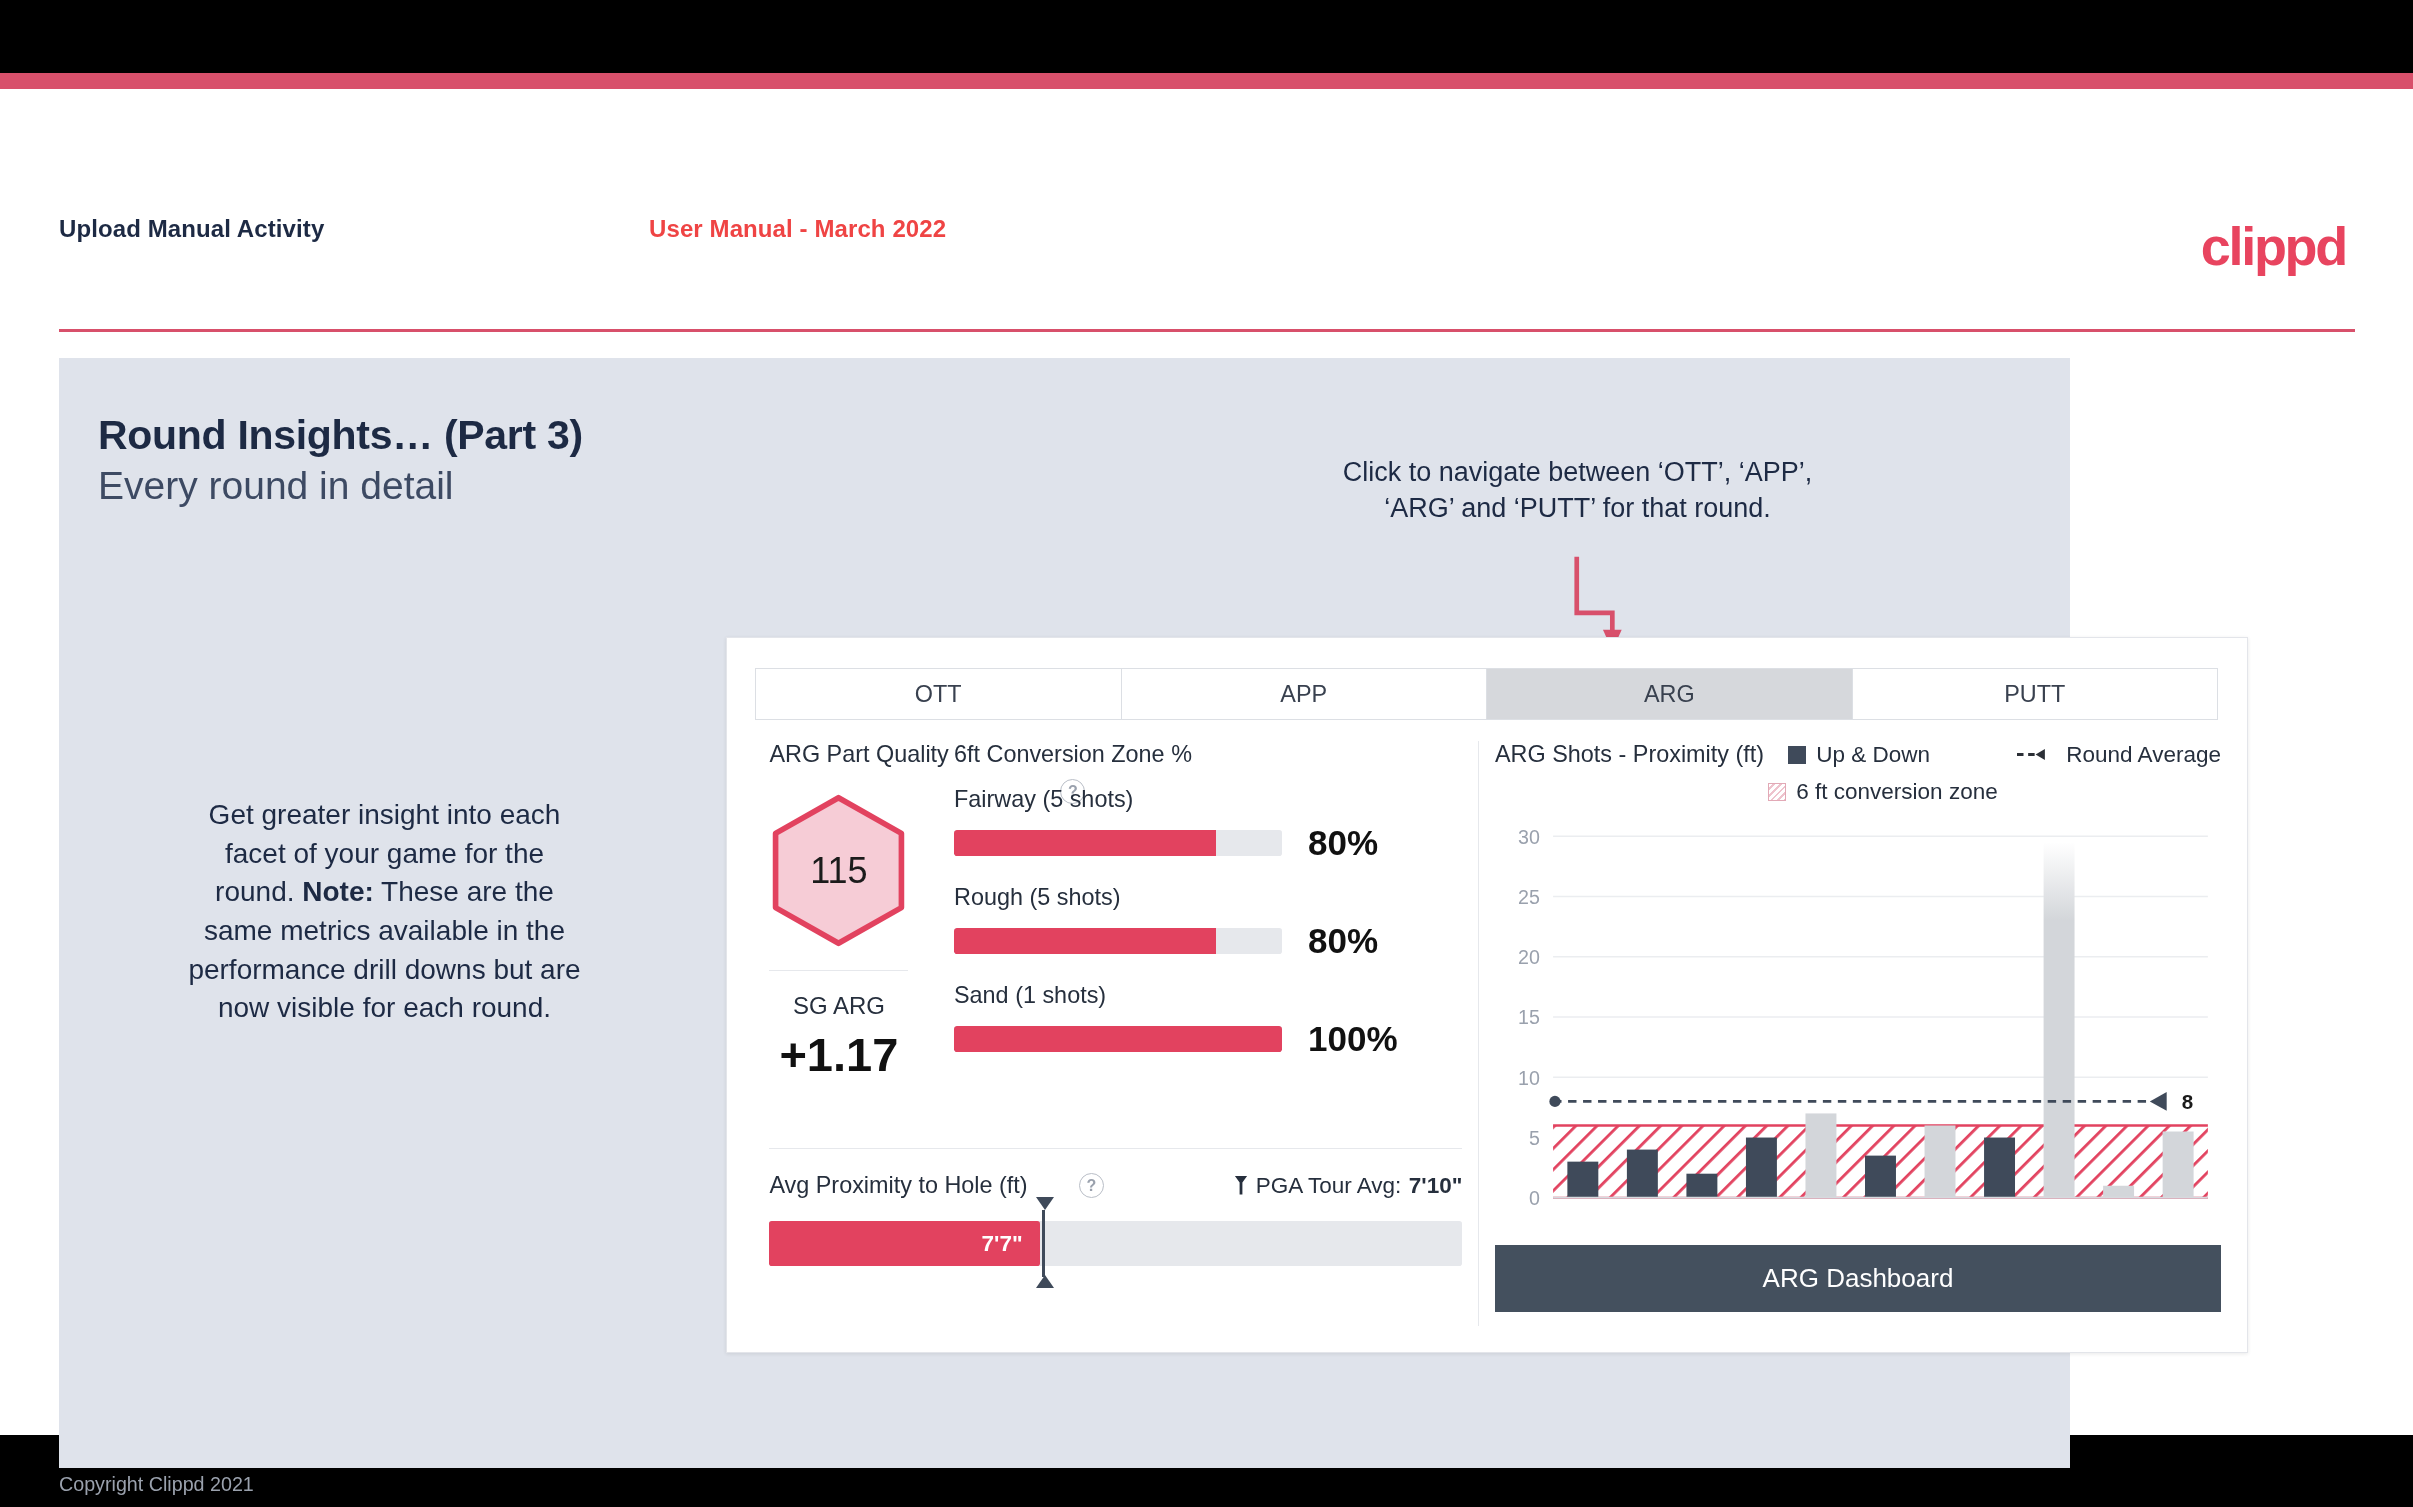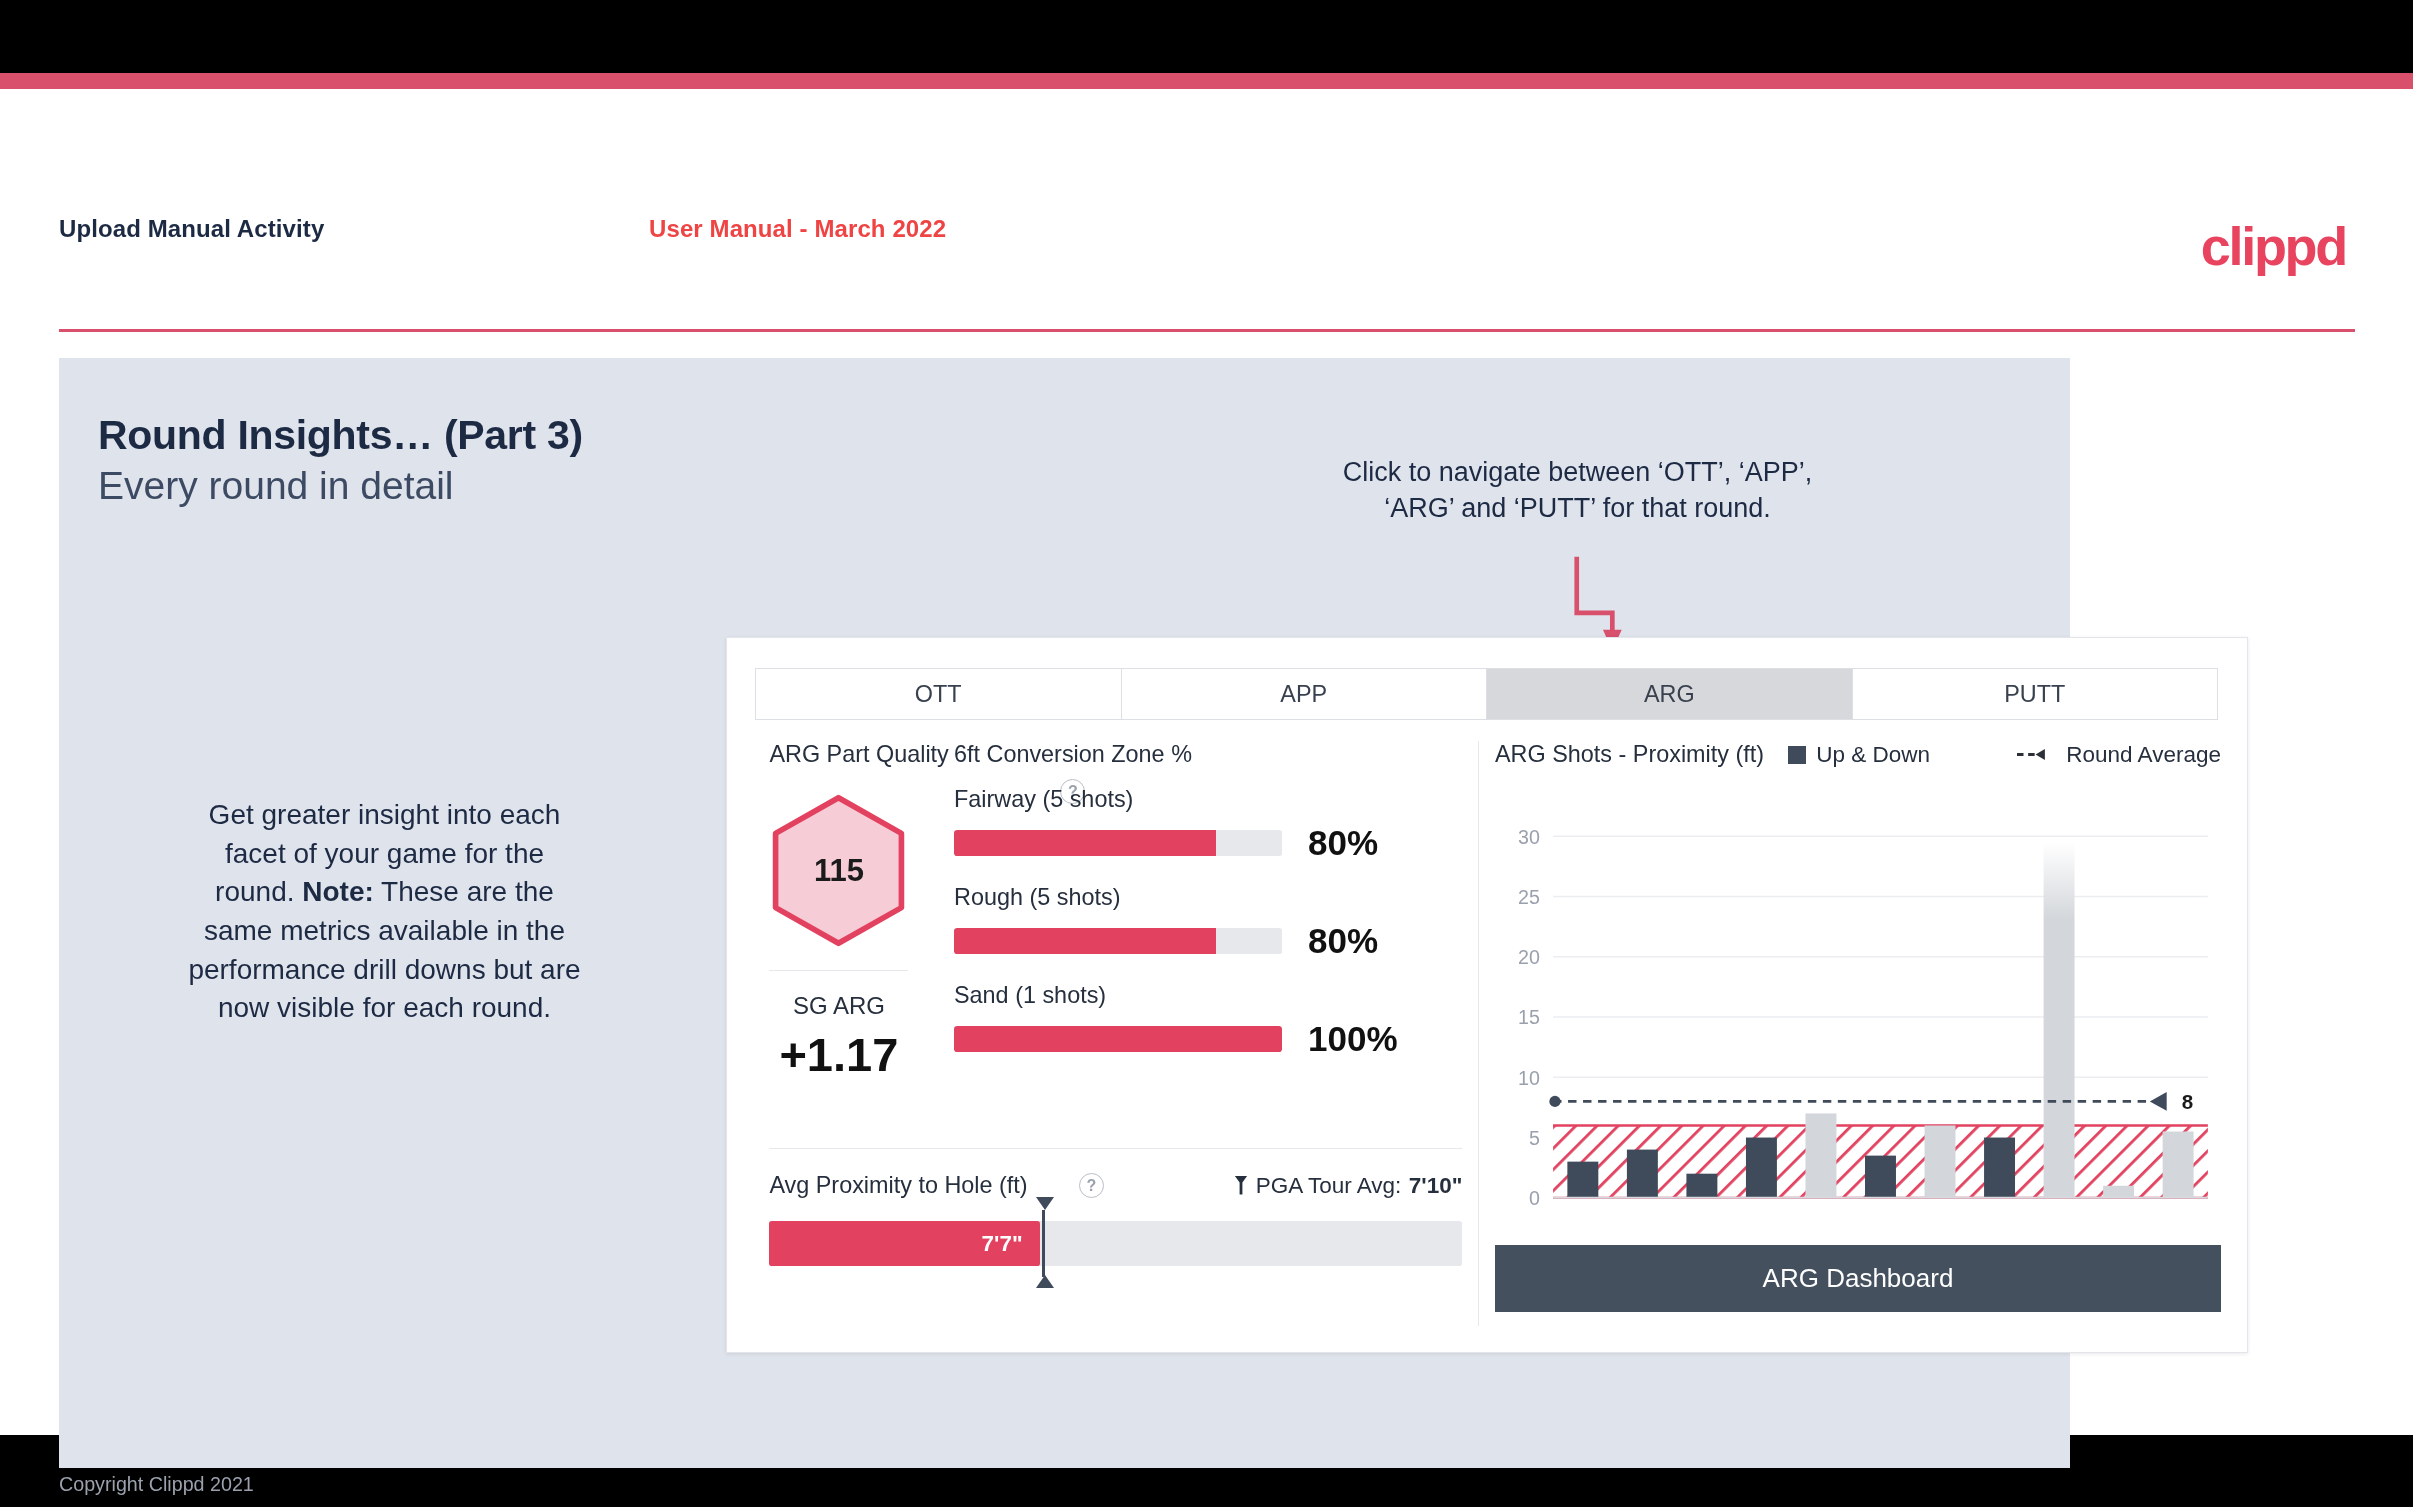--- a/index.html
+++ b/index.html
@@ -97,21 +97,21 @@
   .qmark {
     display:inline-flex; align-items:center; justify-content:center;
     width:25px; height:25px; border:1.9px solid #b9bec7; border-radius:50%;
     font-size:16px; color:#9aa1ad; font-weight:700; line-height:1;
   }
 
   
   .hex-wrap { position:absolute; top:52px; left:23.4px; width:139px; height:155px; }
   .hex-num {
     position:absolute; inset:0; display:flex; align-items:center; justify-content:center;
-    font-size:31px; font-weight:700; color:#1b1b1b;
+    font-size:36px; font-weight:400; color:#1b1b1b;
   }
   .sg-divider { position:absolute; top:229px; left:23.4px; width:139px; height:0.9px; background:#e6e8ec;}
   .sg-label { position:absolute; top:251px; left:23.4px; width:139px; text-align:center;
               font-size:24px; color:#262f3d; }
   .sg-value { position:absolute; top:286px; left:23.4px; width:139px; text-align:center;
               font-size:47px; font-weight:700; color:#111; }
 
   
   .conv { position:absolute; left:208px; top:45px; width:524px; }
   .conv-item { margin-bottom:20.6px; }
@@ -292,20 +292,26 @@
               <span>Up &amp; Down</span>
             </span>
             <span class="legend-it" style="margin-left:auto;">
               <span class="legend-dash">
                 <svg width="39" height="13" viewBox="0 0 42 14">
                   <line x1="0" y1="7" x2="26" y2="7" stroke="#2b2f36" stroke-width="3" stroke-dasharray="7,5"></line>
                   <path d="M30 1 L30 13 L20 7 Z" fill="#2b2f36"></path>
                 </svg>
               </span>
               <span>Round Average</span>
+            </span>
+          </div>
+          <div class="chart-head-row1" style="margin-top:11.2px; padding-left:273px;">
+            <span class="legend-it">
+              <span class="sw-hatch"></span>
+              <span>6 ft conversion zone</span>
             </span>
           </div>
         </div>
 
         <div class="plot">
           <svg id="chartSvg" width="726" height="403" viewBox="0 0 775 430">
               <defs>
                 <pattern id="hatch" width="16" height="16" patternUnits="userSpaceOnUse" patternTransform="rotate(45)">
                   <rect width="16" height="16" fill="#ffffff"></rect>
                   <rect width="3" height="16" fill="#e2425f"></rect>

